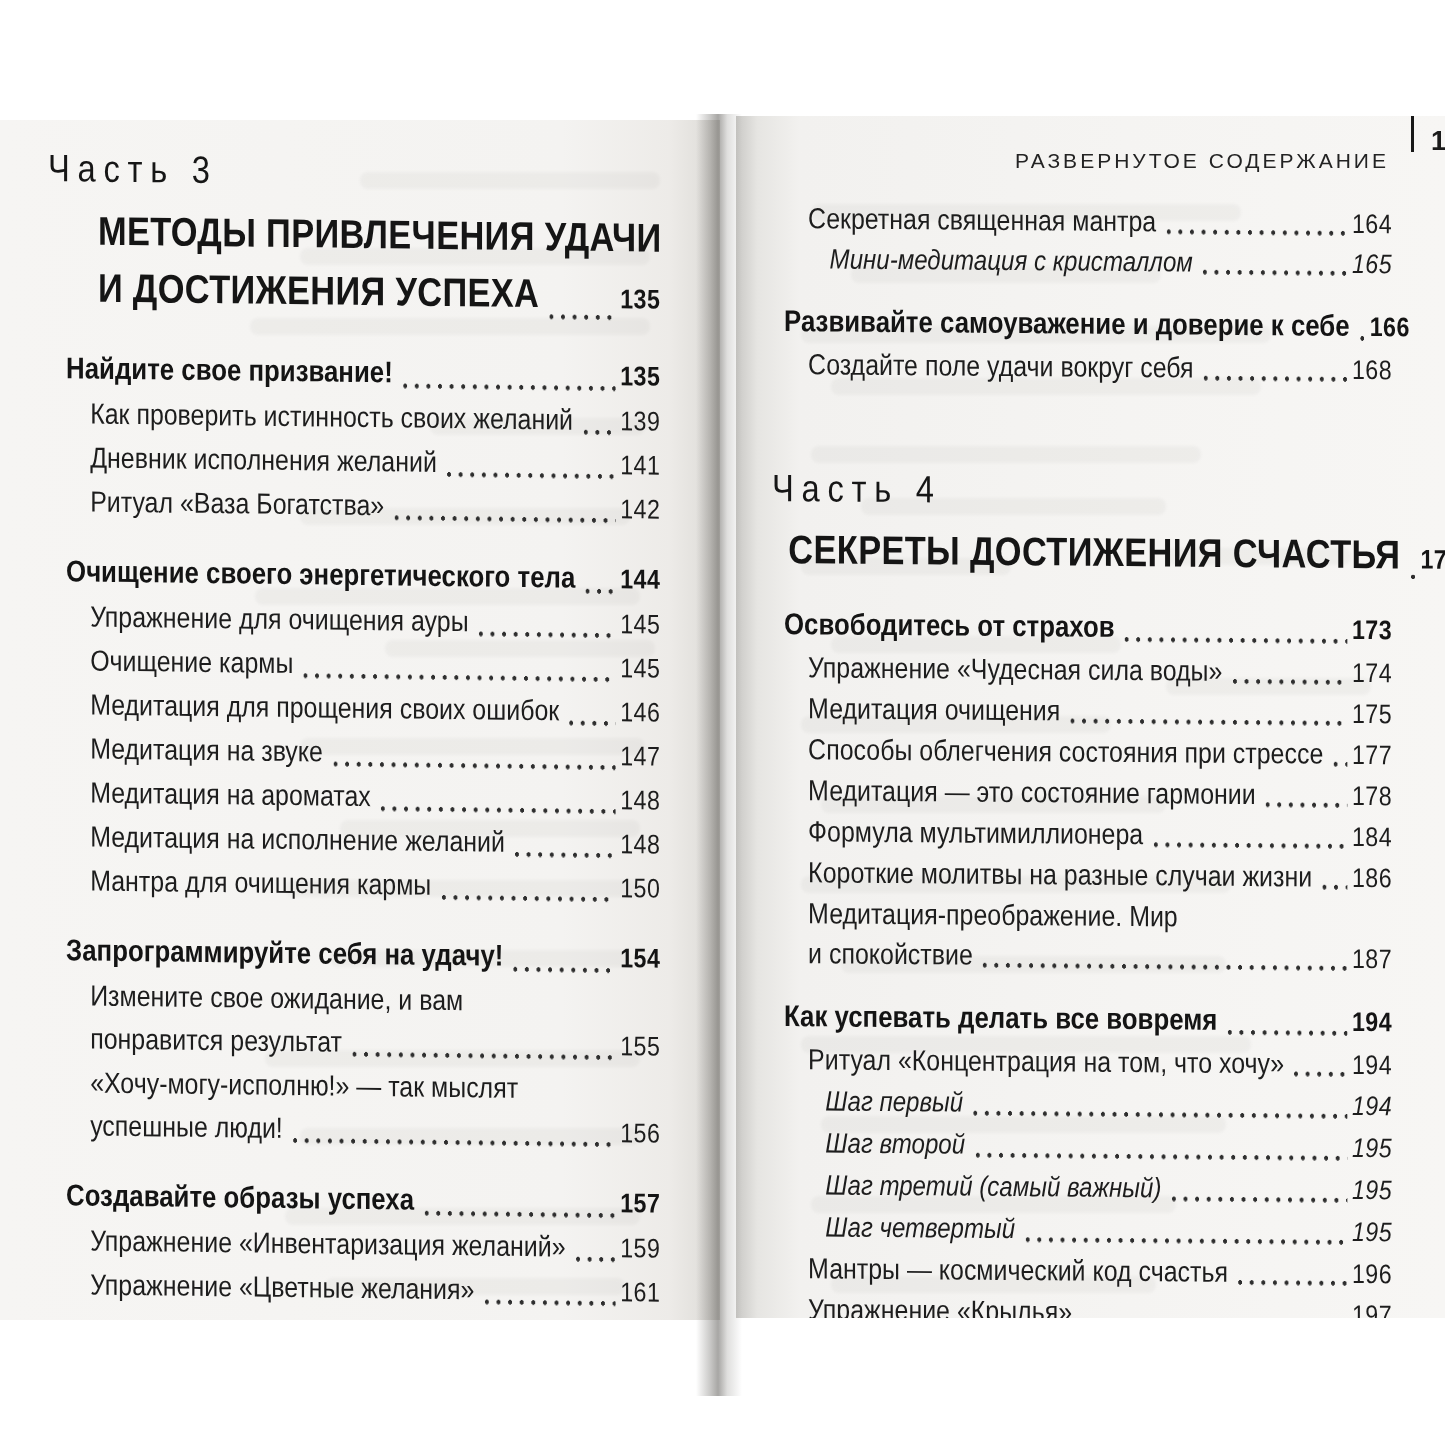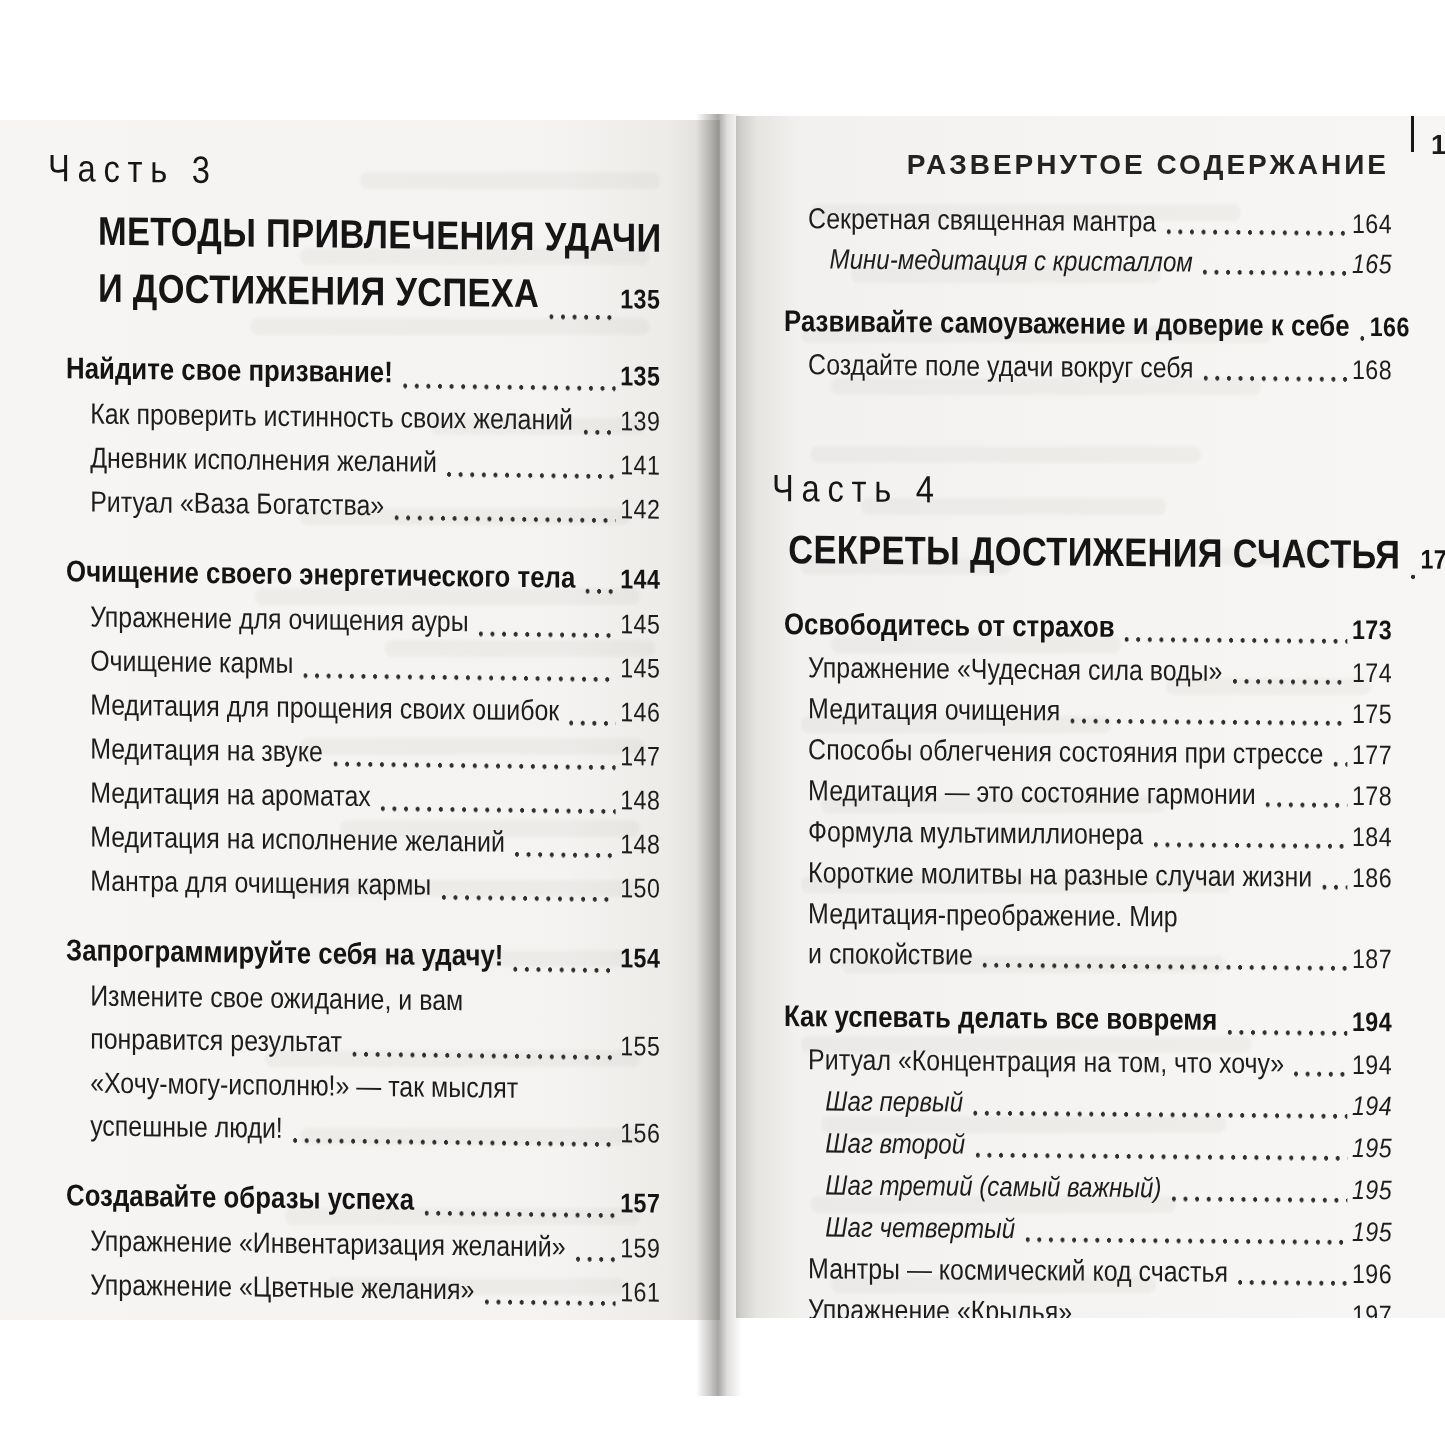--- a/index.html
+++ b/index.html
@@ -78,21 +78,21 @@
   .page-right .row.section{margin-top:20px;}
   .row.part-title{margin-top:10px;}
   .row.part-title + .row.part-title{margin-top:0;}
   .row.part-label:not(:first-child){margin-top:80px;}
 
   
   .running-header{
     position:absolute;top:-10px;right:-16px;z-index:3;
     display:flex;align-items:center;white-space:nowrap;
   }
-  .rh-title{font-size:28px;font-weight:700;letter-spacing:3px;color:#232323;margin-top:43px;}
+  .rh-title{font-size:21px;font-weight:400;letter-spacing:3px;color:#232323;margin-top:43px;}
   .rh-bar{width:3px;height:46px;background:#181818;margin:0 17px 0 22px;align-self:flex-start;}
   .rh-num{font-size:27px;font-weight:600;color:#1b1b1b;padding-top:4px;}
 
   
   .ghost{
     position:absolute;z-index:1;height:17px;border-radius:8px;
     background:#6e6e68;opacity:0.055;filter:blur(1.6px);
   }
 </style>
 </head>

